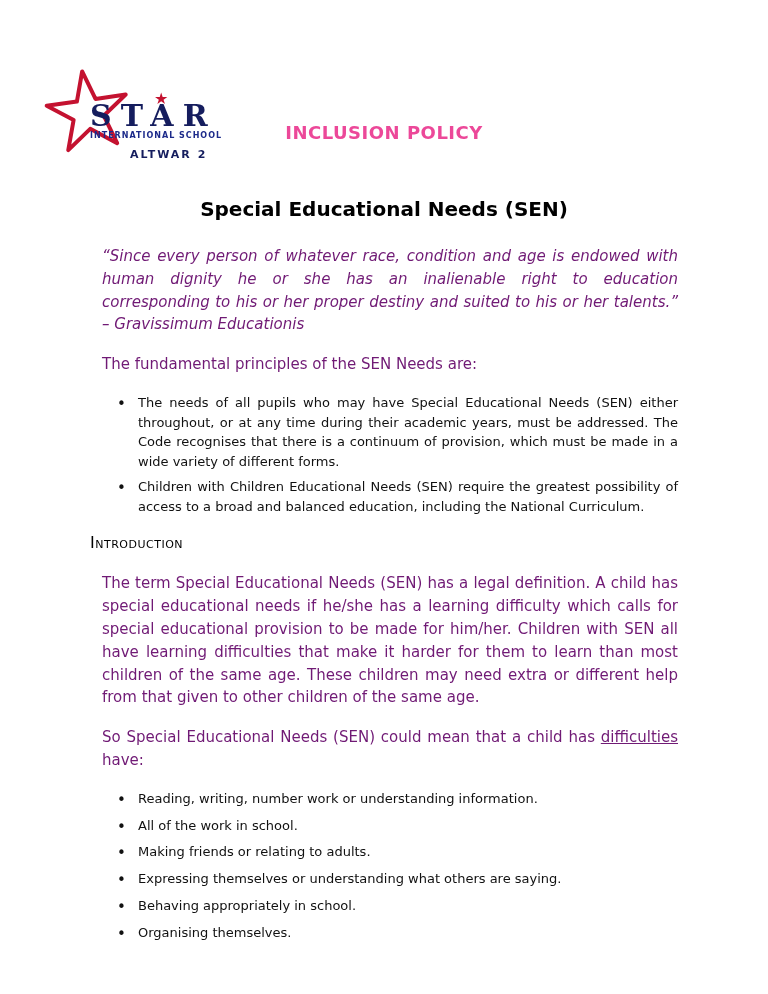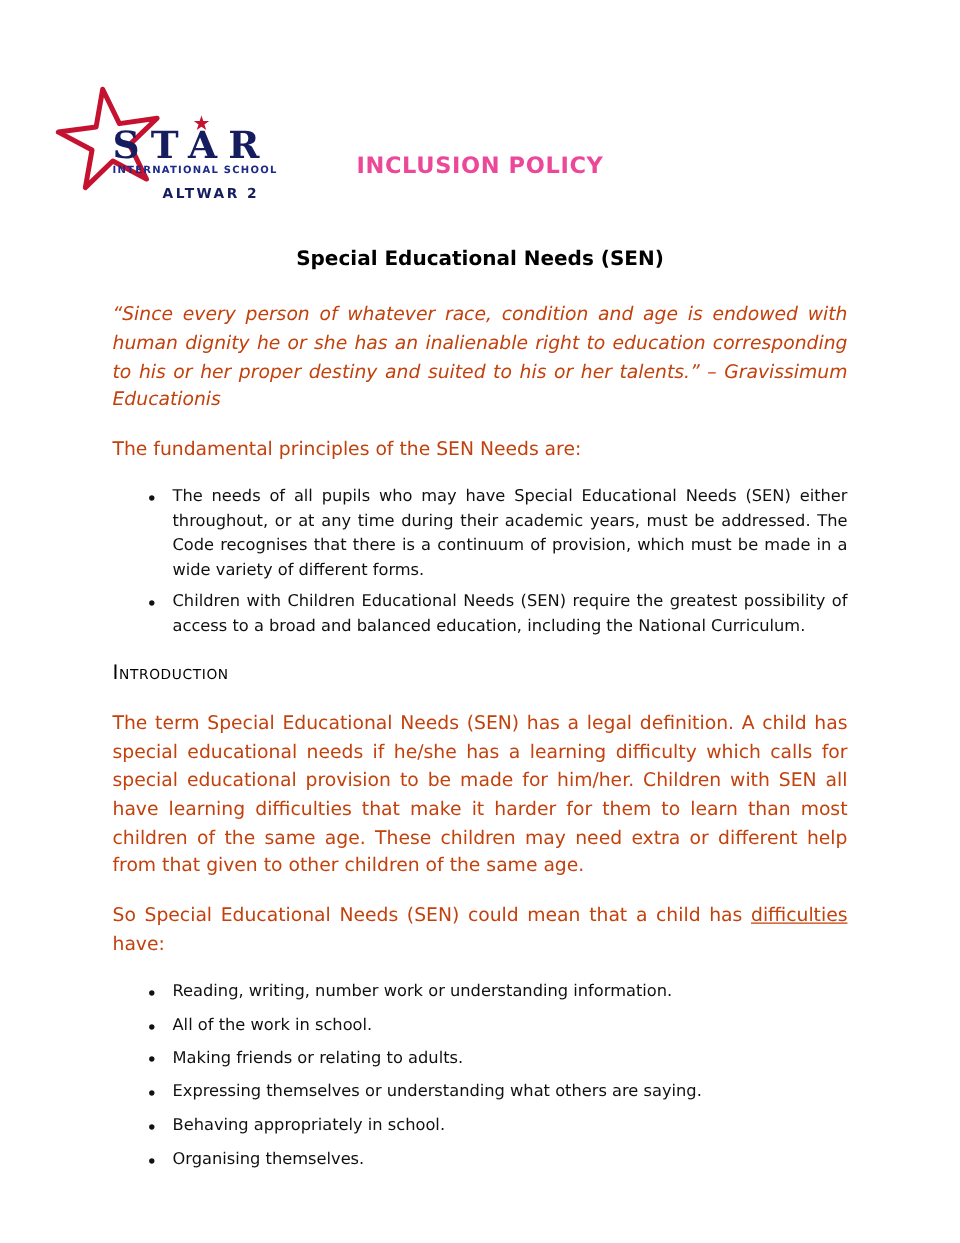--- a/index.html
+++ b/index.html
@@ -38,31 +38,31 @@
     font-weight: bold;
     letter-spacing: 0.5px;
     color: #ec4899;
   }
   
   .body-content {
     padding: 0 90px;
   }
   .section-heading {
     text-align: center;
-    font-size: 16px;
+    font-size: 20px;
     font-weight: bold;
     margin: 22px 0 24px 0;
     color: #000000;
   }
   p.para {
     font-size: 15px;
     line-height: 1.52;
     text-align: justify;
-    margin: 0 0 17px 0;
-    color: #c2410c;
+    margin: 0 0 17px 12px;
+    color: #701a75;
   }
   p.quote { font-style: italic; }
   ul.bullets {
     list-style: none;
     margin: 0 0 17px 25px;
     padding: 0;
   }
   ul.bullets li {
     position: relative;
     padding-left: 23px;

